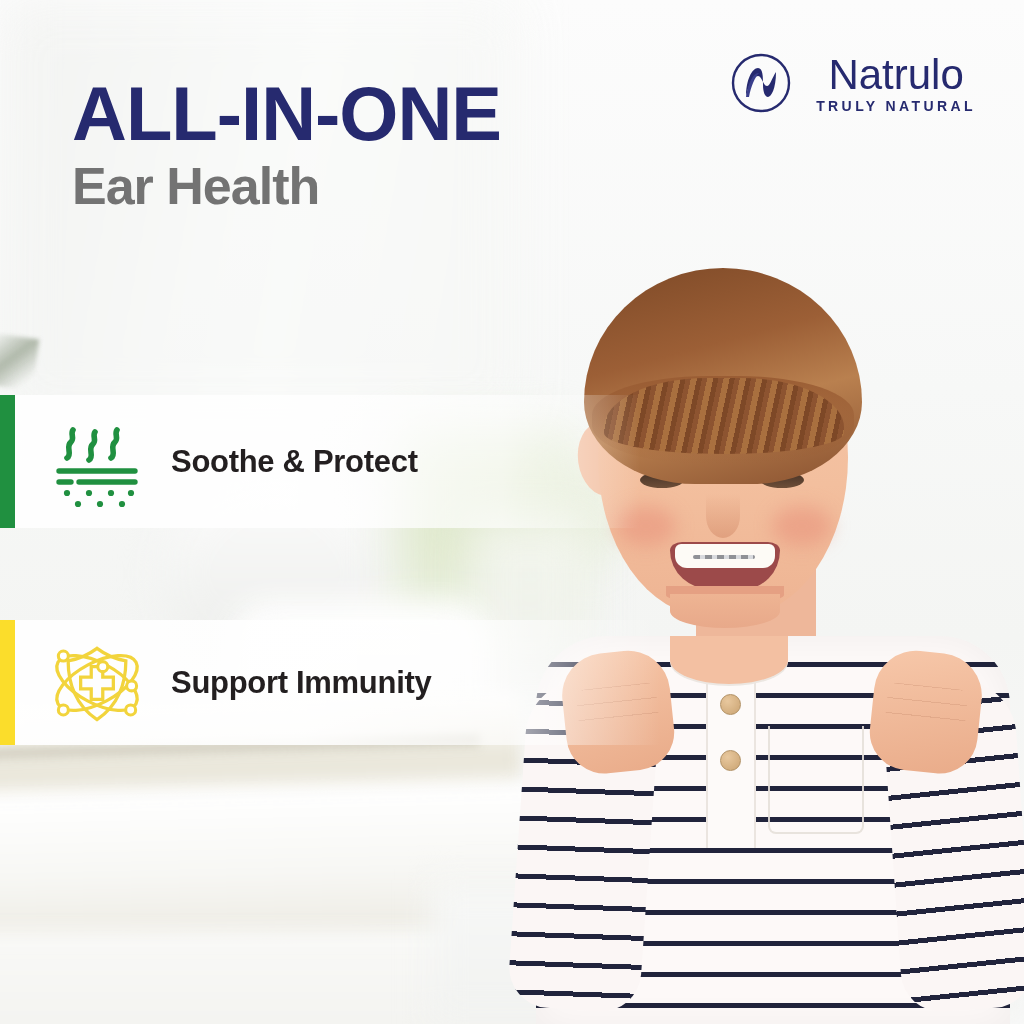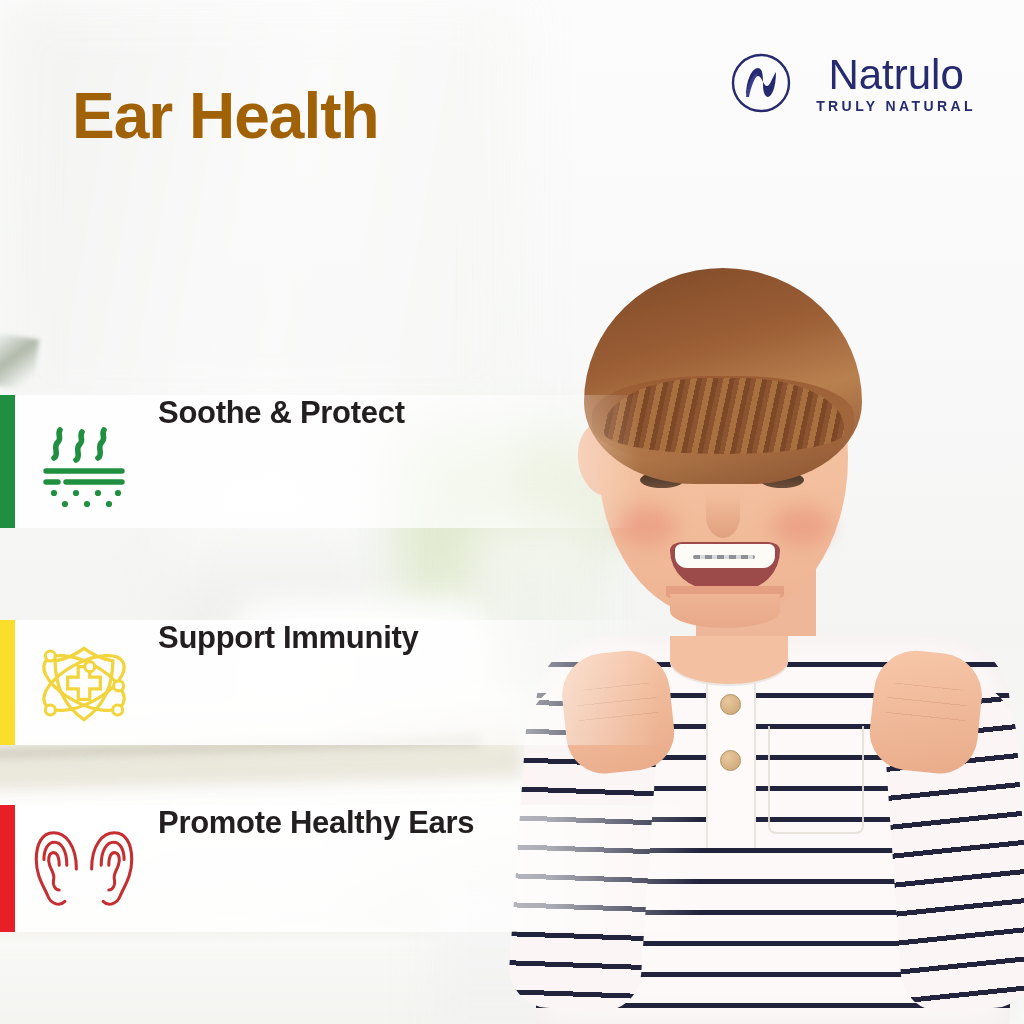--- a/index.html
+++ b/index.html
@@ -44,21 +44,21 @@
   .bg-towel3{position:absolute;left:-60px;top:930px;width:680px;height:120px;
     background:linear-gradient(180deg,#f9f9f7 0%,#f2f2ef 100%);filter:blur(10px);}
   .bg-towelfold{position:absolute;left:230px;top:600px;width:260px;height:330px;border-radius:40px;
     background:linear-gradient(180deg,#ffffff 0%,#fafaf8 50%,#f1f1ee 100%);filter:blur(14px);opacity:.95;}
   .bg-shelf{position:absolute;left:430px;top:880px;width:594px;height:144px;
     background:linear-gradient(180deg,#f7f8f7,#f1f2f0);filter:blur(16px);}
 
   
   .headline{position:absolute;left:72px;top:76px;width:620px;}
   .hl-1{font-size:76px;font-weight:700;letter-spacing:-1px;line-height:1;color:#262a6f;}
-  .hl-2{font-size:64px;font-weight:700;letter-spacing:-1px;line-height:1.08;color:#a16207;margin-top:6px;}
+  .hl-2{font-size:52px;font-weight:700;letter-spacing:-1px;line-height:1.08;color:#737373;margin-top:6px;}
 
   
   .logo{position:absolute;right:48px;top:52px;display:flex;align-items:center;gap:24px;}
   .logo-mark{width:62px;height:62px;flex:0 0 auto;}
   .logo-txt{display:flex;flex-direction:column;align-items:center;line-height:1;}
   .logo-name{font-size:42px;font-weight:400;color:#262a6f;letter-spacing:0px;}
   .logo-tag{font-size:14px;font-weight:700;color:#262a6f;letter-spacing:3.4px;margin-top:3px;}
 
   
   .boy{position:absolute;left:520px;top:250px;width:504px;height:774px;}
@@ -126,21 +126,21 @@
   .b-fist{position:absolute;width:108px;height:120px;border-radius:42px 42px 38px 38px;
     background:linear-gradient(165deg,#f7c8aa,#e9ab89);}
   .b-fist.l{left:44px;top:402px;transform:rotate(-6deg);}
   .b-fist.r{left:352px;top:402px;transform:rotate(6deg);}
   .b-fist:after{content:"";position:absolute;left:14px;top:34px;width:80px;height:44px;
     background:repeating-linear-gradient(180deg,rgba(190,130,100,.28) 0 1px,transparent 1px 15px);border-radius:10px;}
 
   
   .card{position:absolute;left:0;display:flex;align-items:center;}
   .card-bar{width:15px;align-self:stretch;flex:0 0 auto;}
-  .card-body{flex:1;height:100%;display:flex;padding-left:17px;box-sizing:border-box;
+  .card-body{flex:1;height:100%;display:flex;align-items:center;padding-left:30px;box-sizing:border-box;
     background:linear-gradient(90deg,rgba(255,255,255,.93) 0%,rgba(255,255,255,.90) 45%,rgba(255,255,255,.62) 78%,rgba(255,255,255,0) 100%);}
   .card-icon{width:104px;flex:0 0 auto;display:flex;align-items:center;justify-content:center;}
   .card-label{font-size:31px;font-weight:700;color:#231f20;letter-spacing:-.3px;margin-left:22px;white-space:nowrap;}
 
   #card-soothe{top:395px;height:133px;width:640px;}
   #card-immunity{top:620px;height:125px;width:660px;}
   #card-ears{top:805px;height:127px;width:700px;}
 </style>
 </head>
 <body>
@@ -188,20 +188,21 @@
     <div class="b-btn one"></div>
     <div class="b-btn two"></div>
     <div class="b-shirt-collar"></div>
     <div class="b-sleeve l"></div>
     <div class="b-sleeve r"></div>
     <div class="b-fist l"></div>
     <div class="b-fist r"></div>
   </div>
 
   <div class="headline">
+    <div class="hl-1">ALL-IN-ONE</div>
     <div class="hl-2">Ear Health</div>
   </div>
 
   <div class="logo">
     <span class="logo-mark">
       <svg viewBox="0 0 62 62" width="62" height="62">
         <circle cx="31" cy="31" r="28" fill="none" stroke="#262a6f" stroke-width="2.4"></circle>
         <path d="M16 45 C16 28, 22 16, 28 16 C33 16, 33 25, 33 33 C33 40, 35 45, 38 45 C41 45, 46 37, 46 20
                  C42 26, 40 34, 37 34 C33 34, 32 24, 28 24 C23 24, 18 34, 16 45 Z" fill="#262a6f"></path>
         <path d="M16 45 C18 30, 24 20, 29 21 C25 25, 21 34, 19 45 Z" fill="#3a3f8c"></path>
@@ -260,36 +261,14 @@
             <circle cx="17" cy="80" r="5.2"></circle>
             <circle cx="88" cy="55" r="5.2"></circle>
             <circle cx="58" cy="35" r="5.2"></circle>
           </g>
         </svg>
       </span>
       <span class="card-label">Support Immunity</span>
     </div>
   </div>
 
-  <div class="card" id="card-ears">
-    <div class="card-bar" style="background:#e81f26"></div>
-    <div class="card-body">
-      <span class="card-icon">
-        <svg viewBox="0 0 104 88" width="100" height="84">
-          <g fill="none" stroke="#c62f32" stroke-width="3.2" stroke-linecap="round">
-            <g>
-              <path d="M44 44 C44 18, 32 6, 20 6 C8 6, 2 18, 2 34 C2 52, 10 62, 14 72 C17 80, 26 84, 32 78"></path>
-              <path d="M34 40 C34 24, 28 16, 21 16 C14 16, 10 24, 10 34"></path>
-              <path d="M26 40 C26 30, 23 26, 19 27 C15 28, 14 34, 16 40 C18 46, 22 50, 20 56 C19 61, 22 66, 26 66"></path>
-            </g>
-            <g transform="translate(104,0) scale(-1,1)">
-              <path d="M44 44 C44 18, 32 6, 20 6 C8 6, 2 18, 2 34 C2 52, 10 62, 14 72 C17 80, 26 84, 32 78"></path>
-              <path d="M34 40 C34 24, 28 16, 21 16 C14 16, 10 24, 10 34"></path>
-              <path d="M26 40 C26 30, 23 26, 19 27 C15 28, 14 34, 16 40 C18 46, 22 50, 20 56 C19 61, 22 66, 26 66"></path>
-            </g>
-          </g>
-        </svg>
-      </span>
-      <span class="card-label">Promote Healthy Ears</span>
-    </div>
-  </div>
 
 </div>
 
 </body></html>

